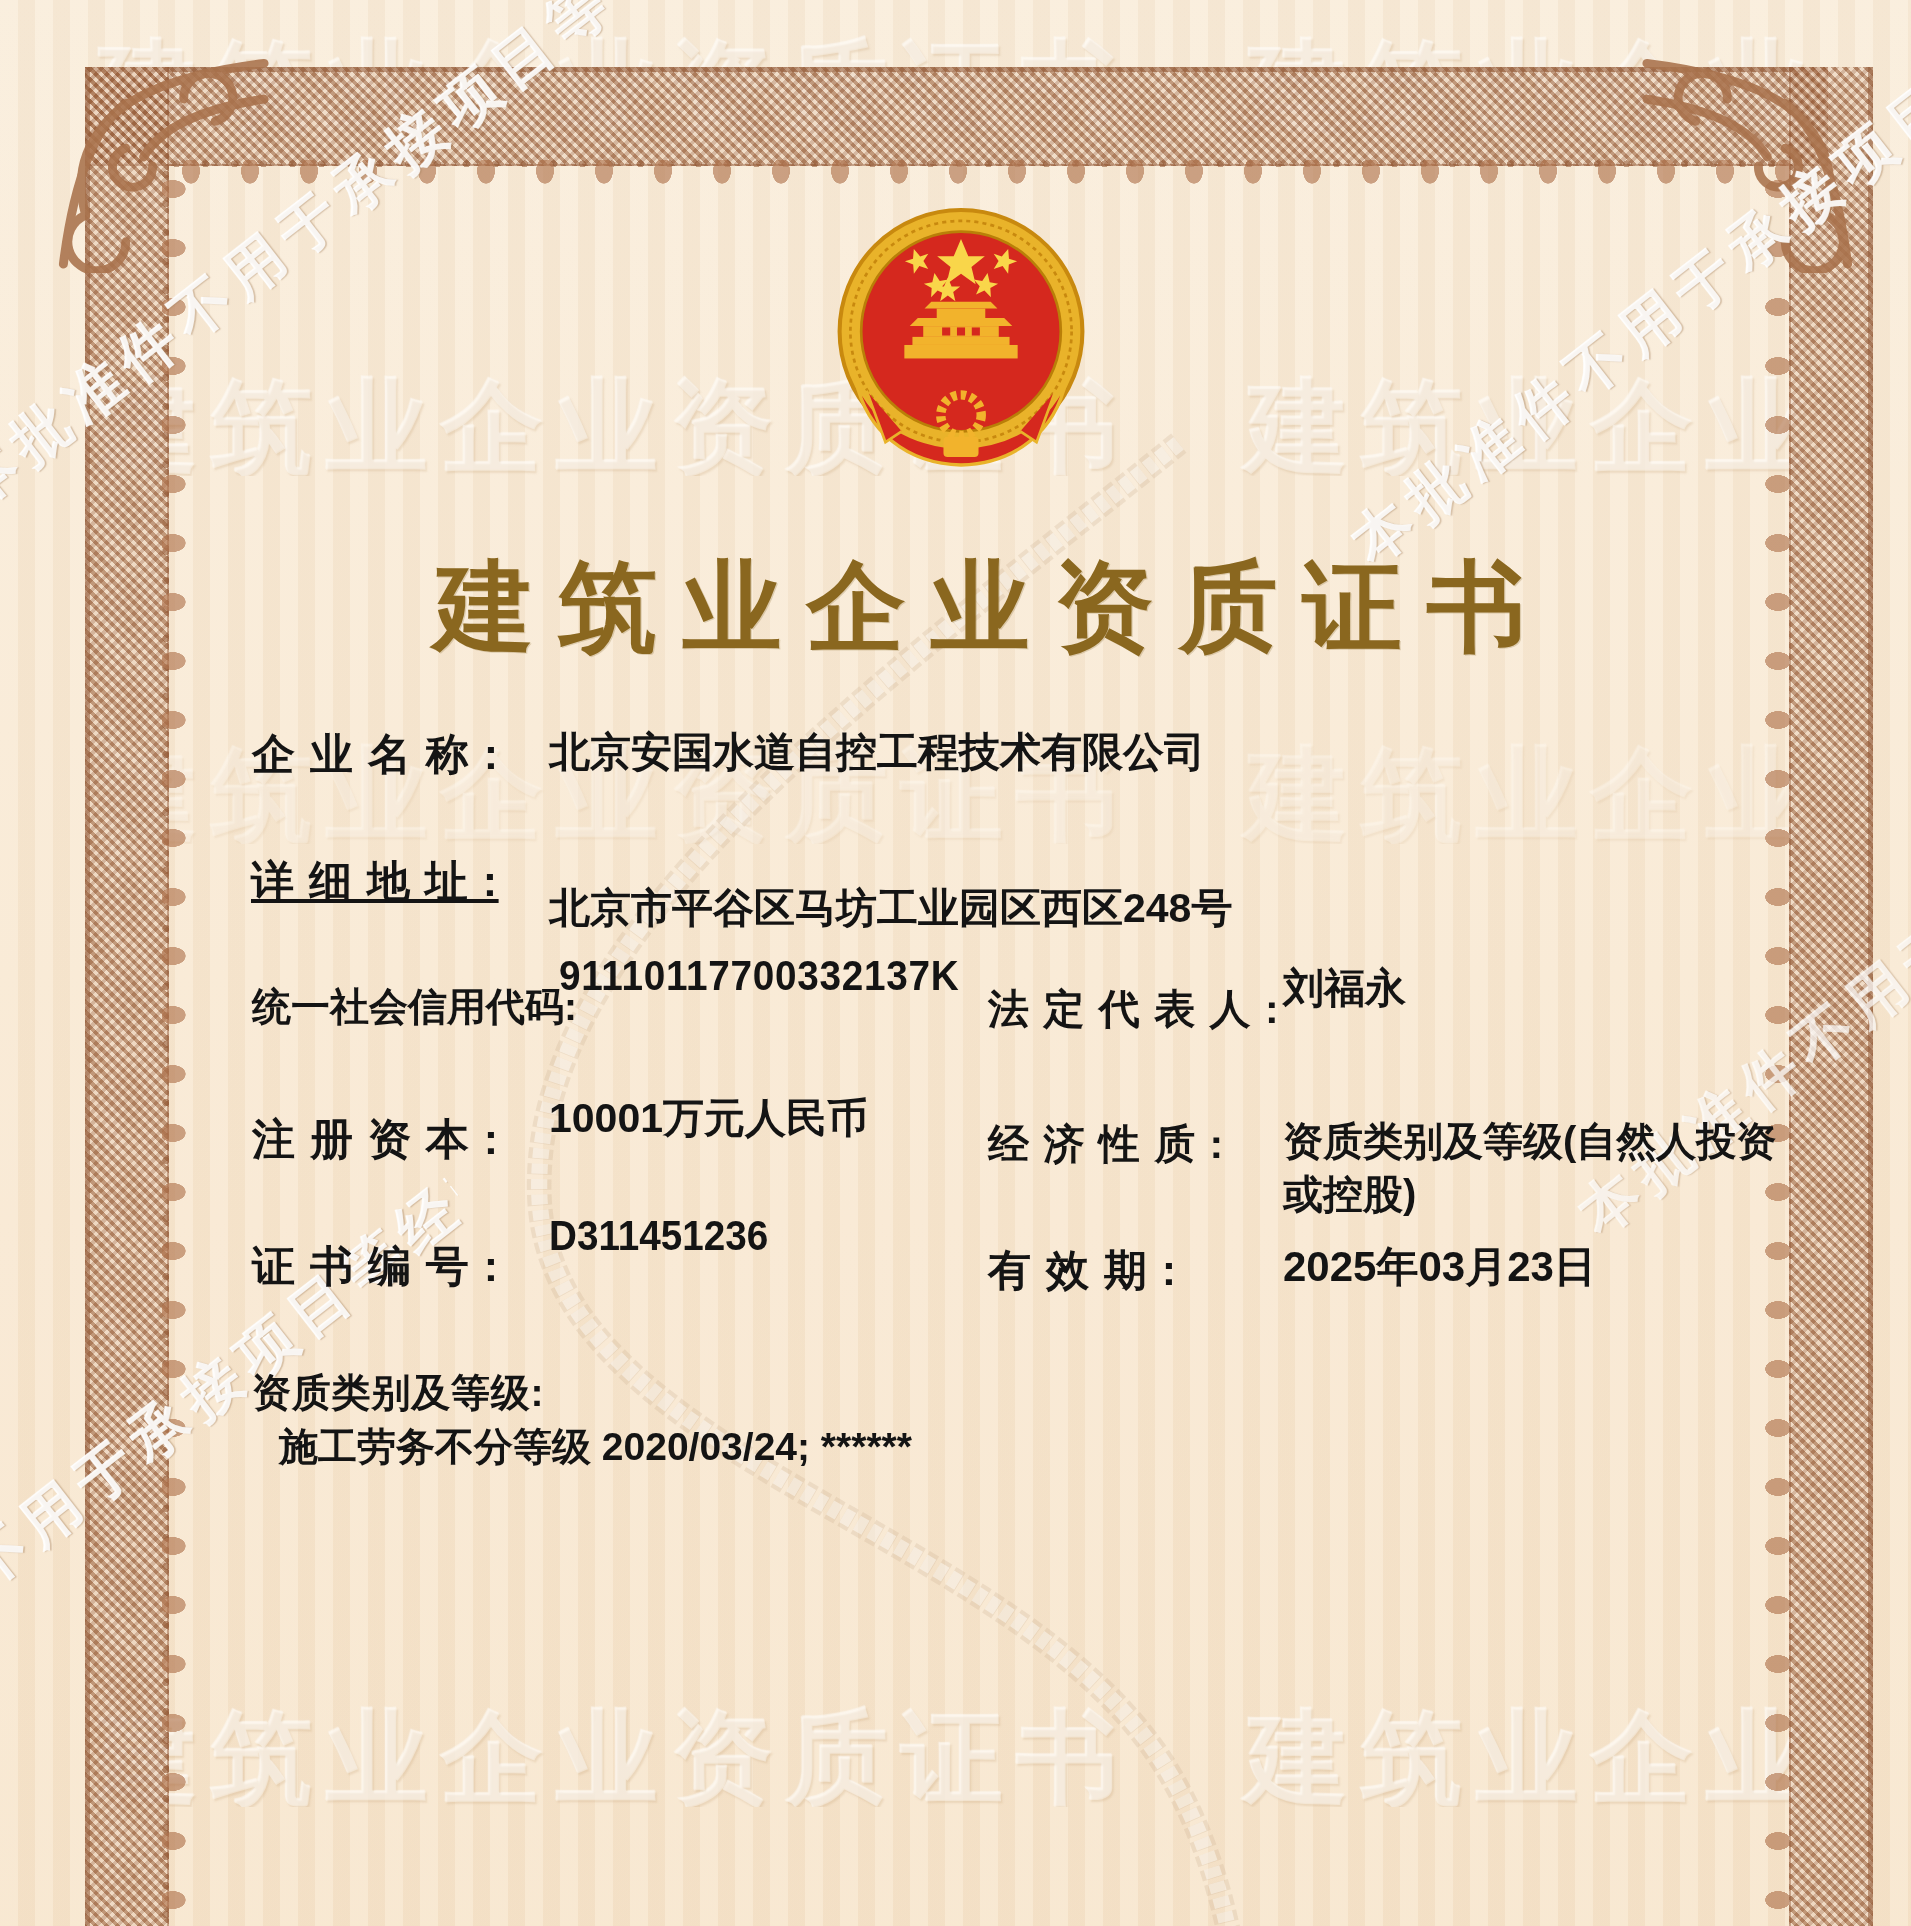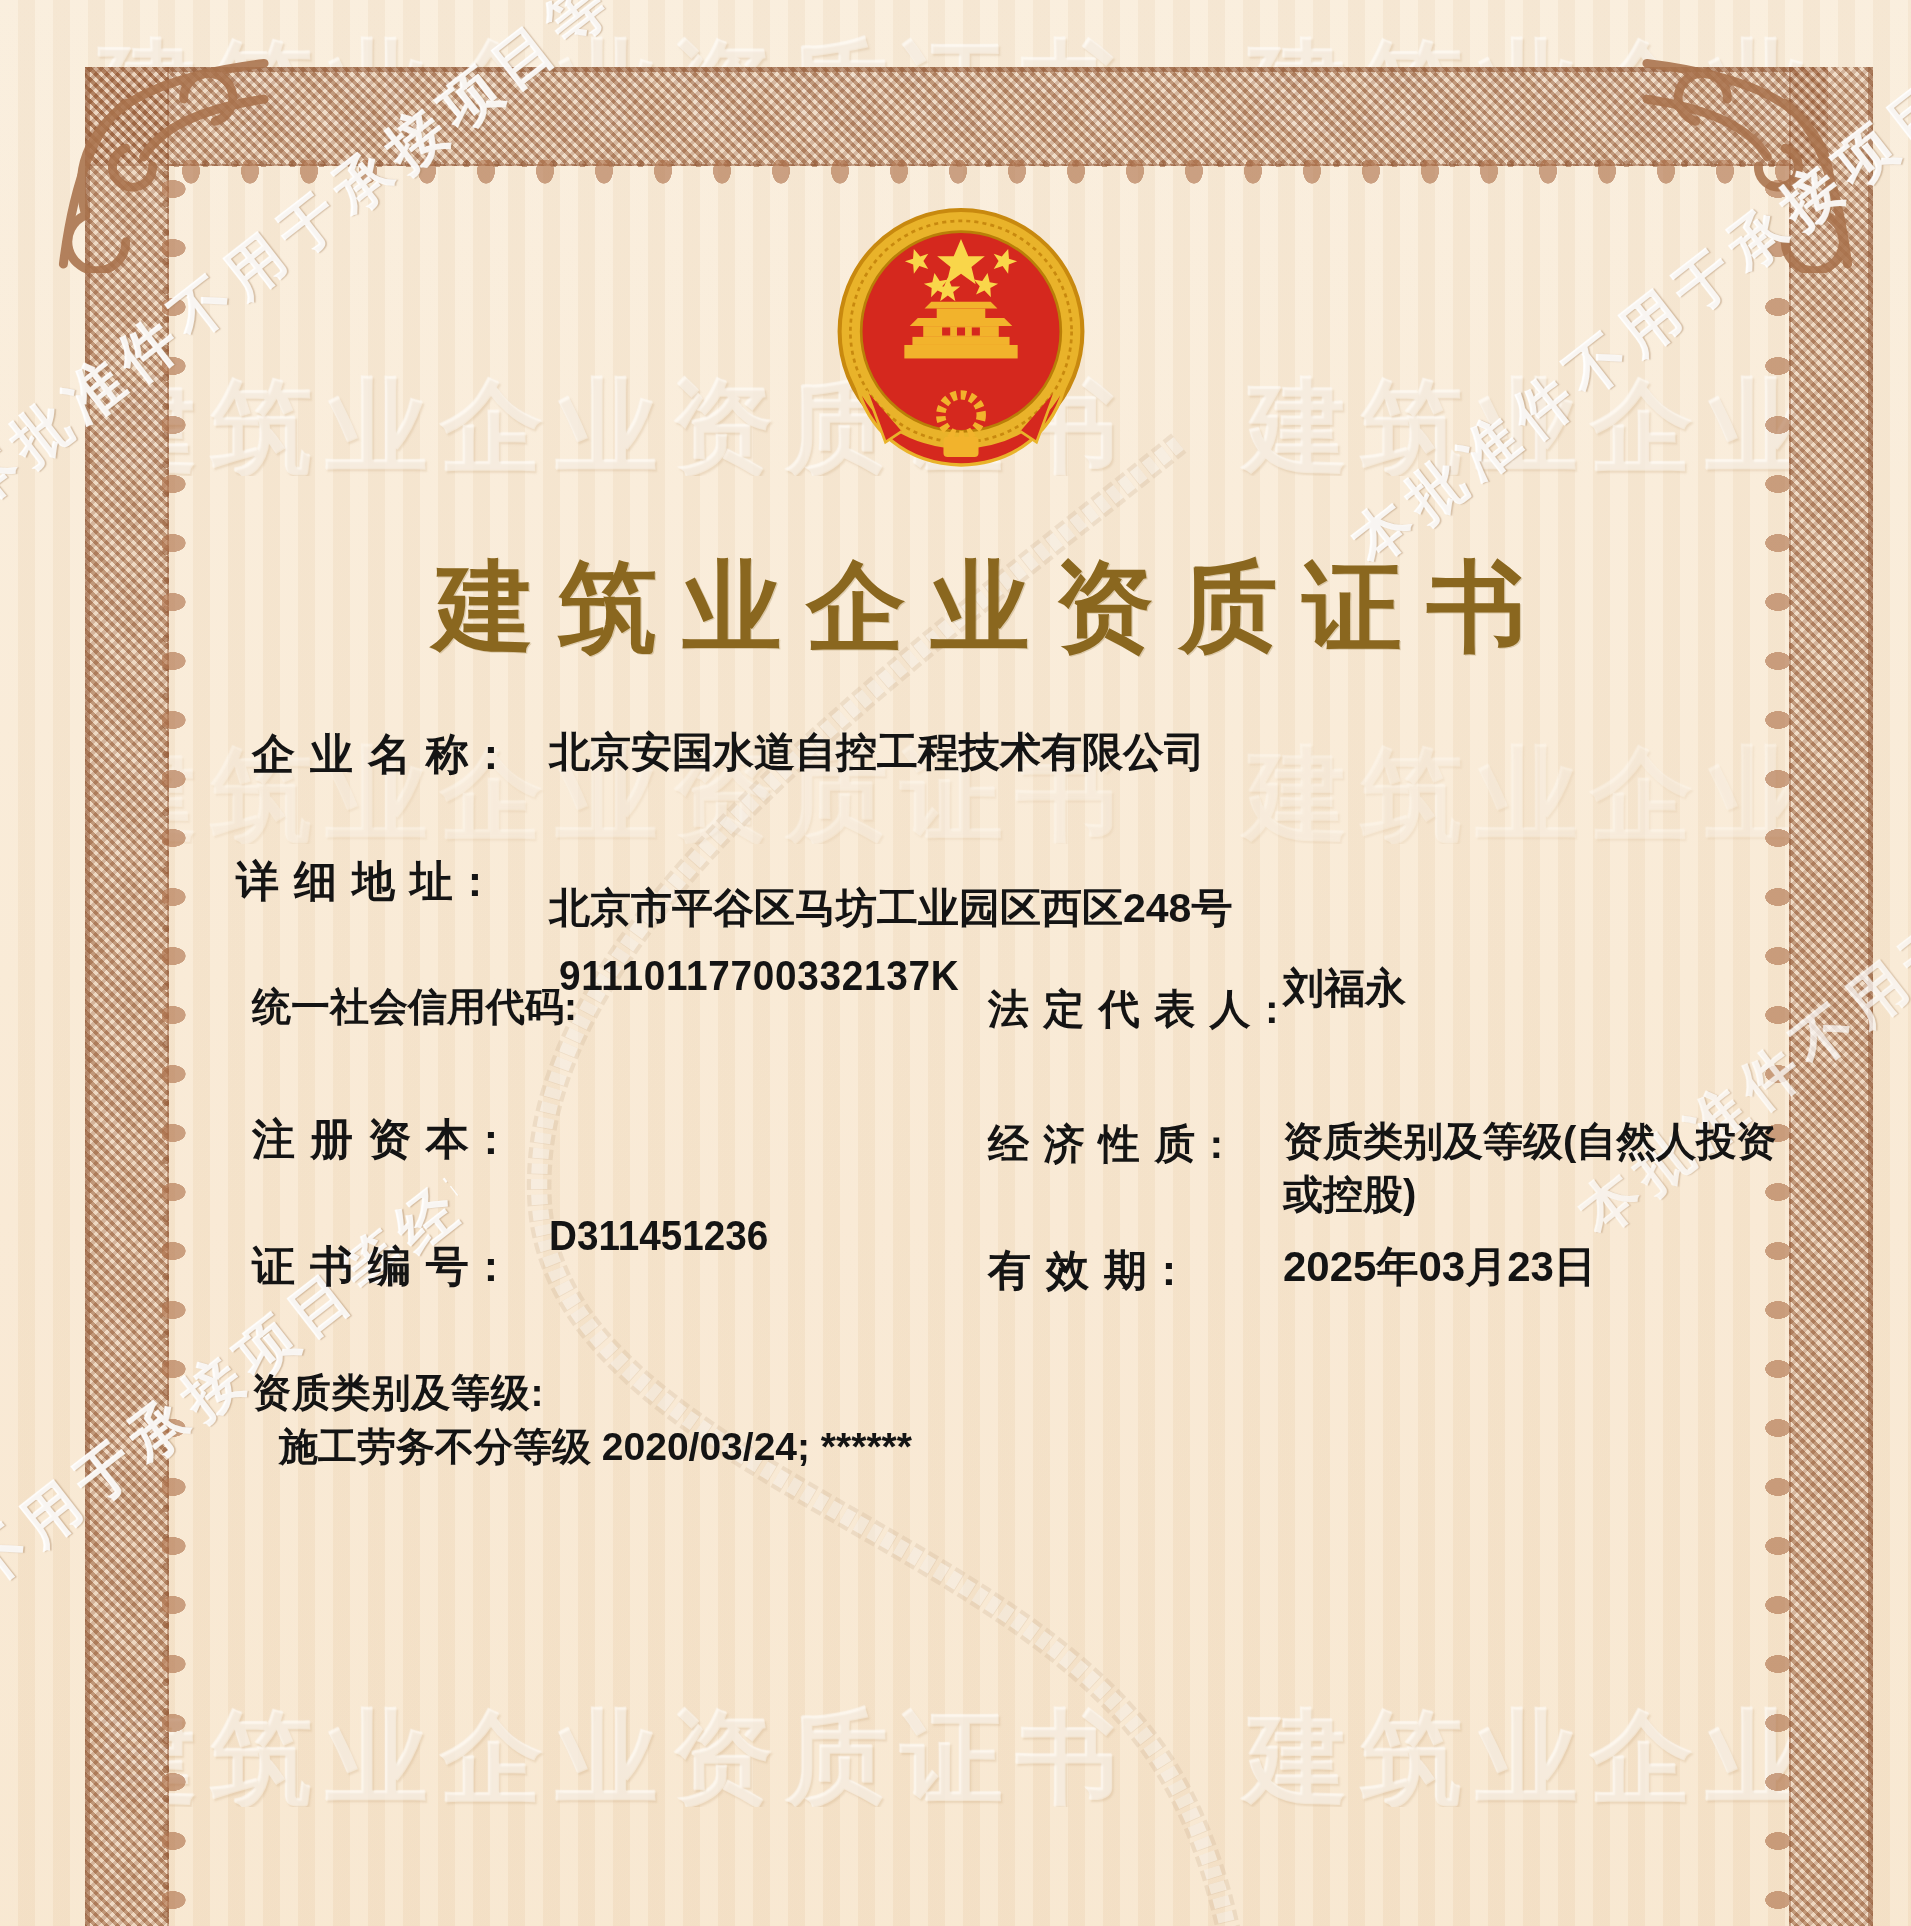--- a/index.html
+++ b/index.html
@@ -74,21 +74,21 @@
   #title{
     left:0;top:542px;width:1880px;text-align:center;
     font-size:99px;font-weight:700;color:#8a671f;letter-spacing:25px;text-indent:25px;
     text-shadow:1.2px 1.2px 0 rgba(122,90,24,.22);
     padding-left:40px;
   }
   .lbl{font-weight:700;font-size:43px;letter-spacing:1.5px;}
   .val{font-weight:700;font-size:41px;}
   #name-lbl{left:252px;top:726px;}
   #name-val{left:549px;top:725px;}
-  #addr-lbl{left:236px;top:853px;}
+  #addr-lbl{left:251px;top:853px;text-decoration:underline;}
   #addr-val{left:549px;top:881px;}
   #code-lbl{left:252px;top:980px;font-size:39px;letter-spacing:0;}
   #code-val{left:559px;top:951px;font-size:43px;transform:scaleX(.9);transform-origin:left top;letter-spacing:0.8px;}
   #legal-lbl{left:988px;top:982px;font-size:41px;}
   #legal-val{left:1283px;top:961px;}
   #cap-lbl{left:252px;top:1111px;}
   #cap-val{left:549px;top:1091px;}
   #nat-lbl{left:988px;top:1117px;font-size:41px;}
   #nat-val{left:1283px;top:1115px;width:532px;font-size:40px;line-height:1.32;word-break:break-all;}
   #certno-lbl{left:252px;top:1238px;}
@@ -191,20 +191,21 @@
 
   <div class="content lbl" id="addr-lbl">详 细 地 址 :</div>
   <div class="content val" id="addr-val">北京市平谷区马坊工业园区西区248号</div>
 
   <div class="content lbl" id="code-lbl">统一社会信用代码:</div>
   <div class="content val" id="code-val">91110117700332137K</div>
   <div class="content lbl" id="legal-lbl">法 定 代 表 人 :</div>
   <div class="content val" id="legal-val">刘福永</div>
 
   <div class="content lbl" id="cap-lbl">注 册 资 本 :</div>
+  <div class="content val" id="cap-val">10001万元人民币</div>
   <div class="content lbl" id="nat-lbl">经 济 性 质 :</div>
   <div class="content val" id="nat-val">资质类别及等级(自然人投资或控股)</div>
 
   <div class="content lbl" id="certno-lbl">证 书 编 号 :</div>
   <div class="content val" id="certno-val">D311451236</div>
   <div class="content lbl" id="valid-lbl">有 效 期 :</div>
   <div class="content val" id="valid-val">2025年03月23日</div>
 
   <div class="content lbl" id="quali-lbl">资质类别及等级:</div>
   <div class="content" id="quali-val">施工劳务不分等级 2020/03/24; ******</div>

